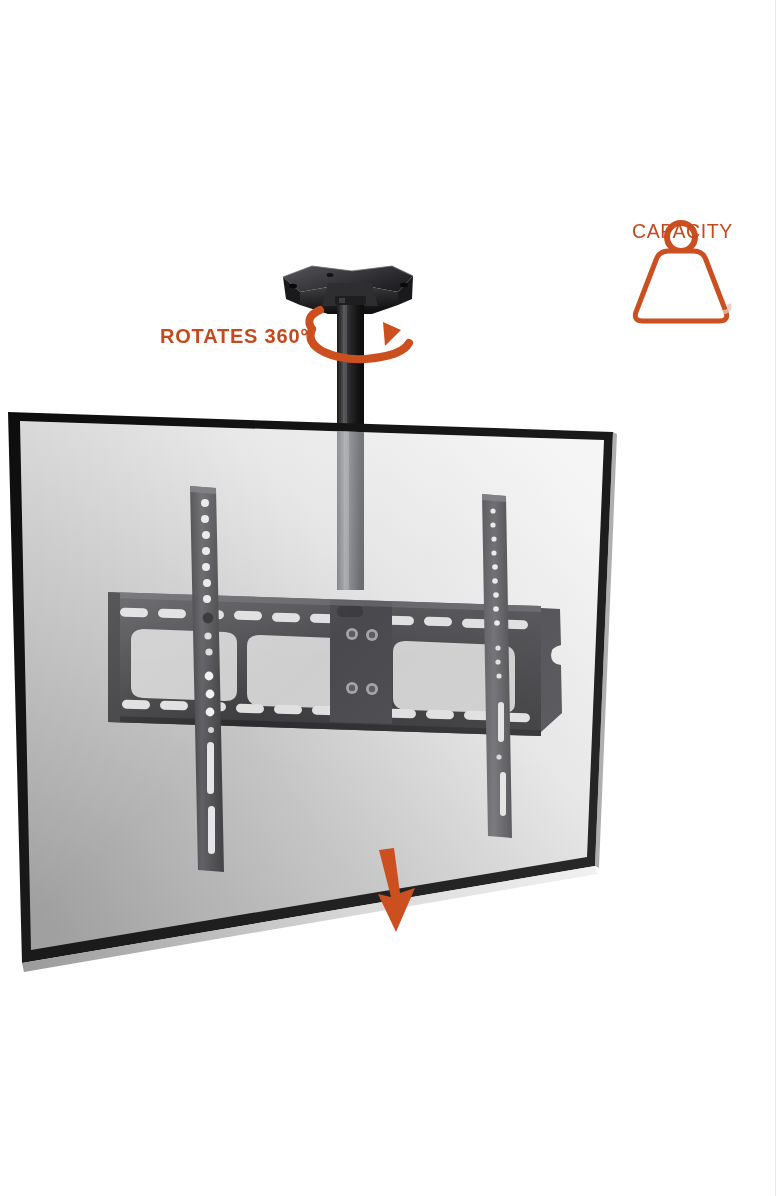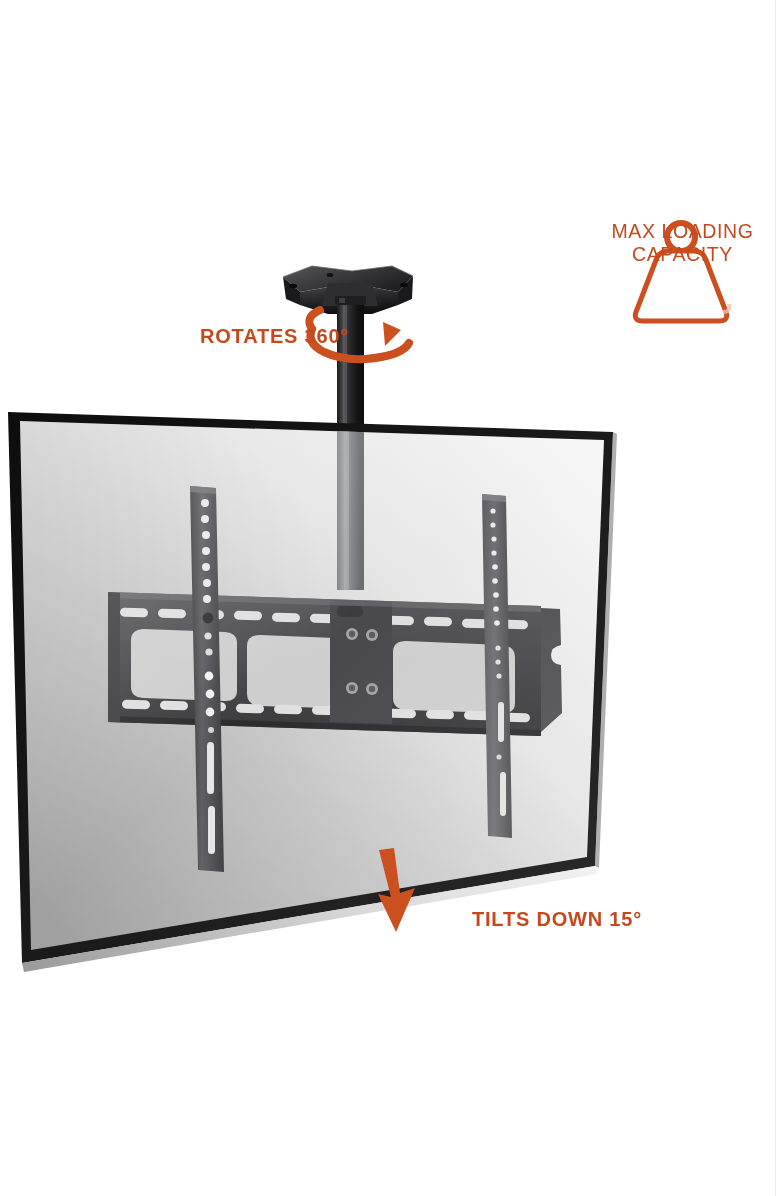--- a/index.html
+++ b/index.html
@@ -28,21 +28,20 @@
 
   
   .callout-text {
     position: absolute;
     color: #c44a1e;
     font-family: "Liberation Sans", sans-serif;
     font-weight: bold;
     letter-spacing: 0.8px;
     white-space: nowrap;
     line-height: 1.15;
-    margin-left: 40px;
   }
   #rotates-label {
     left: 160px;
     top: 325px;
     font-size: 20px;
   }
   #tilts-label {
     left: 432px;
     top: 908px;
     font-size: 20px;
@@ -343,23 +342,21 @@
       <circle cx="681" cy="237" r="14" fill="none" stroke="#cb4f1f" stroke-width="6"></circle>
 
       <path d="M668,251 q-9,0 -12,9 l-20,52 q-3,9 7,9 l76,0 q10,0 7,-9 l-20,-52 q-3,-9 -12,-9 Z" fill="#ffffff" stroke="#cb4f1f" stroke-width="5" stroke-linejoin="round"></path>
 
       <path d="M723,312 q8,0 6,-8" fill="none" stroke="#e3c4b6" stroke-width="4" opacity="0.8"></path>
     </g>
   </svg>
 
   <div class="callout-text" id="rotates-label">ROTATES 360°</div>
 
-  <div class="callout-text" id="tilts-label">TILTS DOWN 15°</div>
 
   <div id="capacity-block">
 
     <div id="capacity-caption">
-      <span class="cap-line">MAX LOADING</span>
       <span class="cap-line">CAPACITY</span>
     </div>
   </div>
 
 </div>
 
 </body></html>

